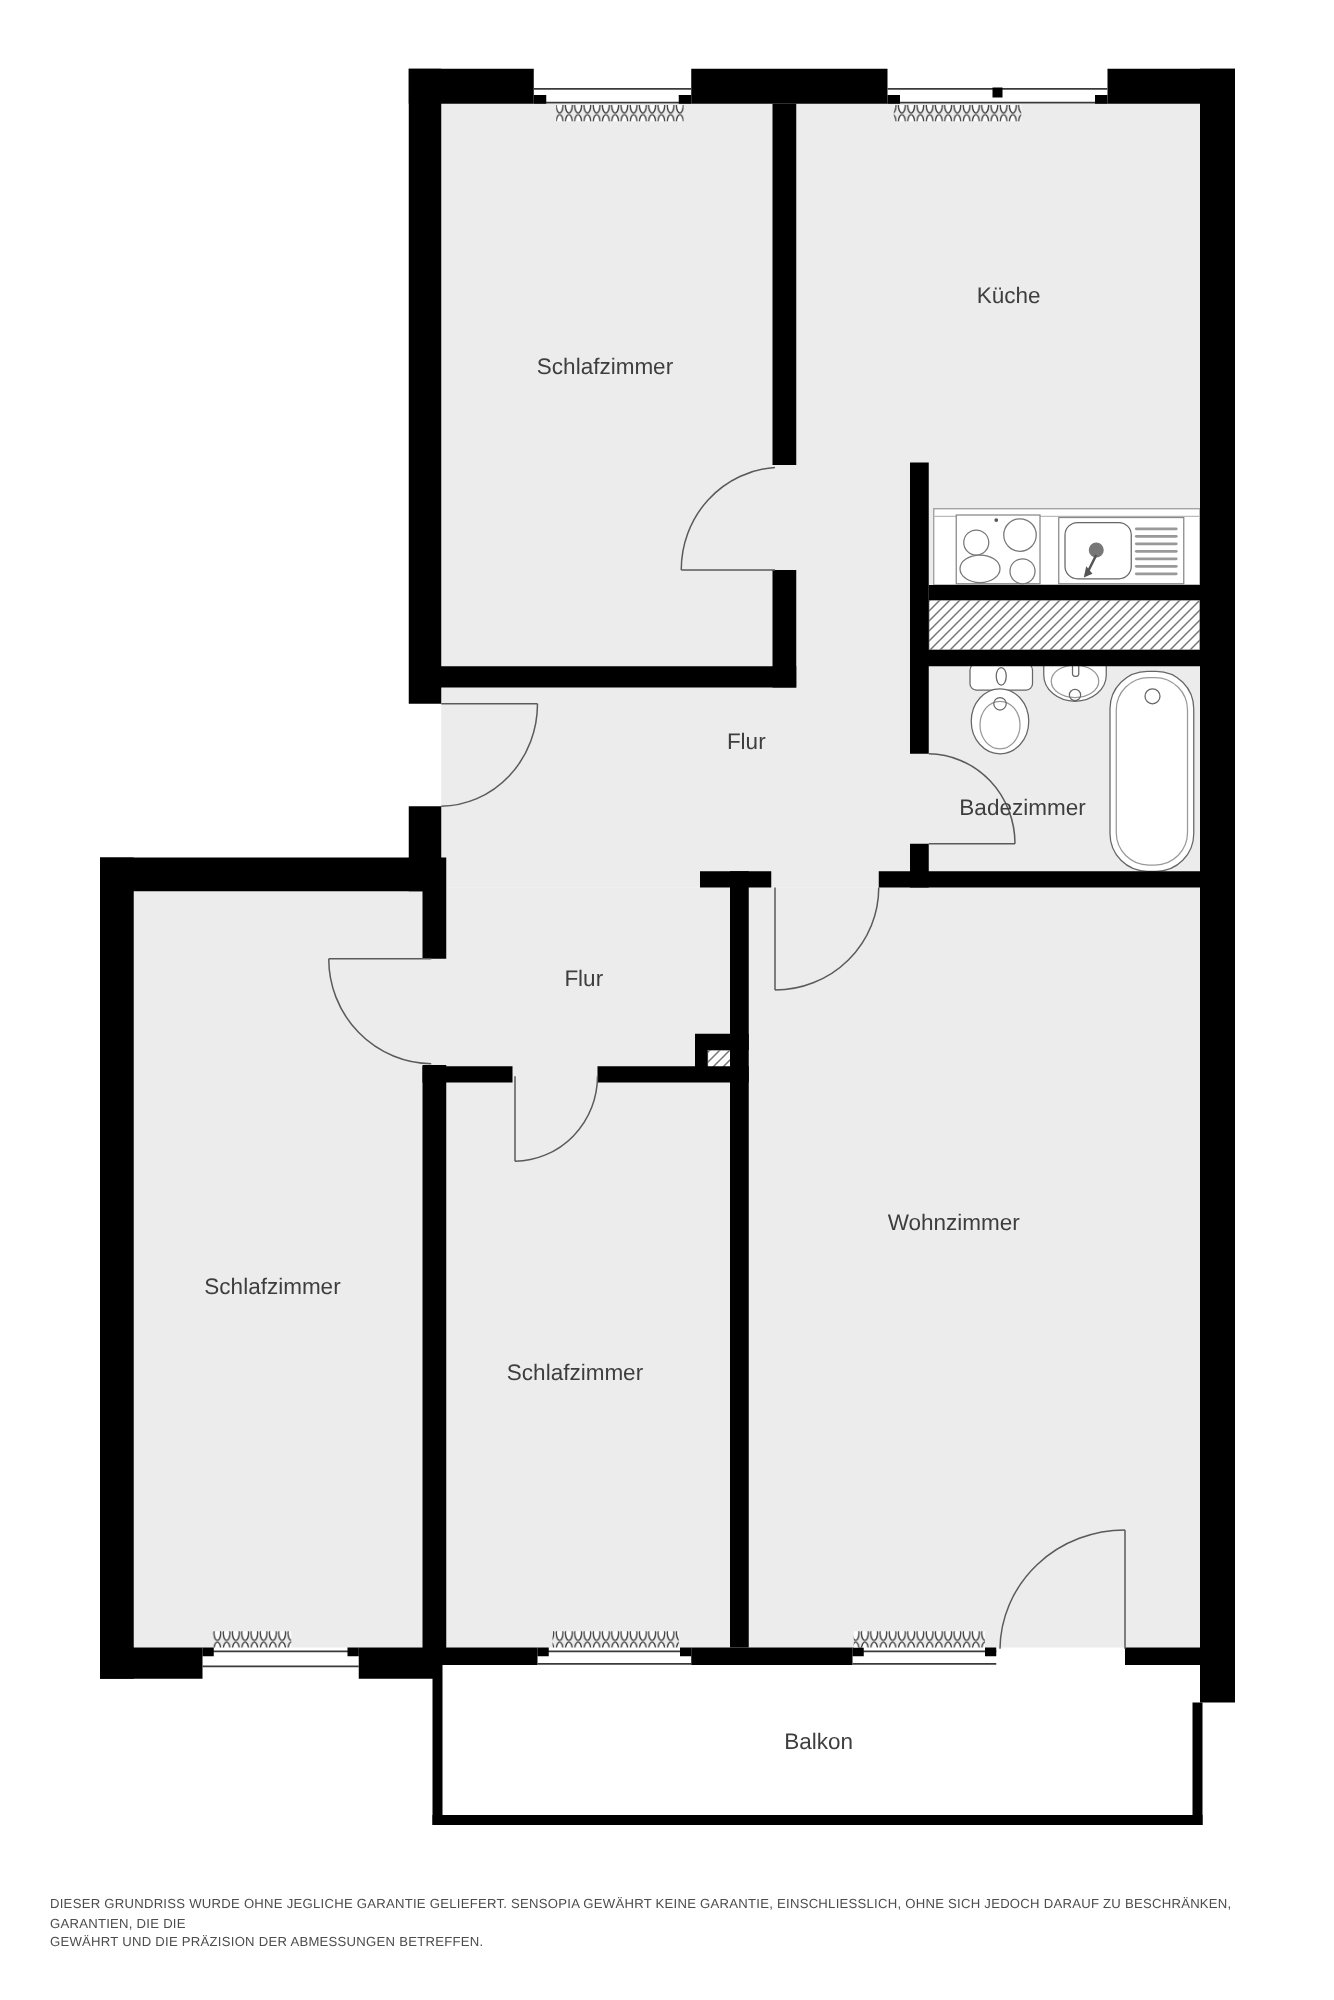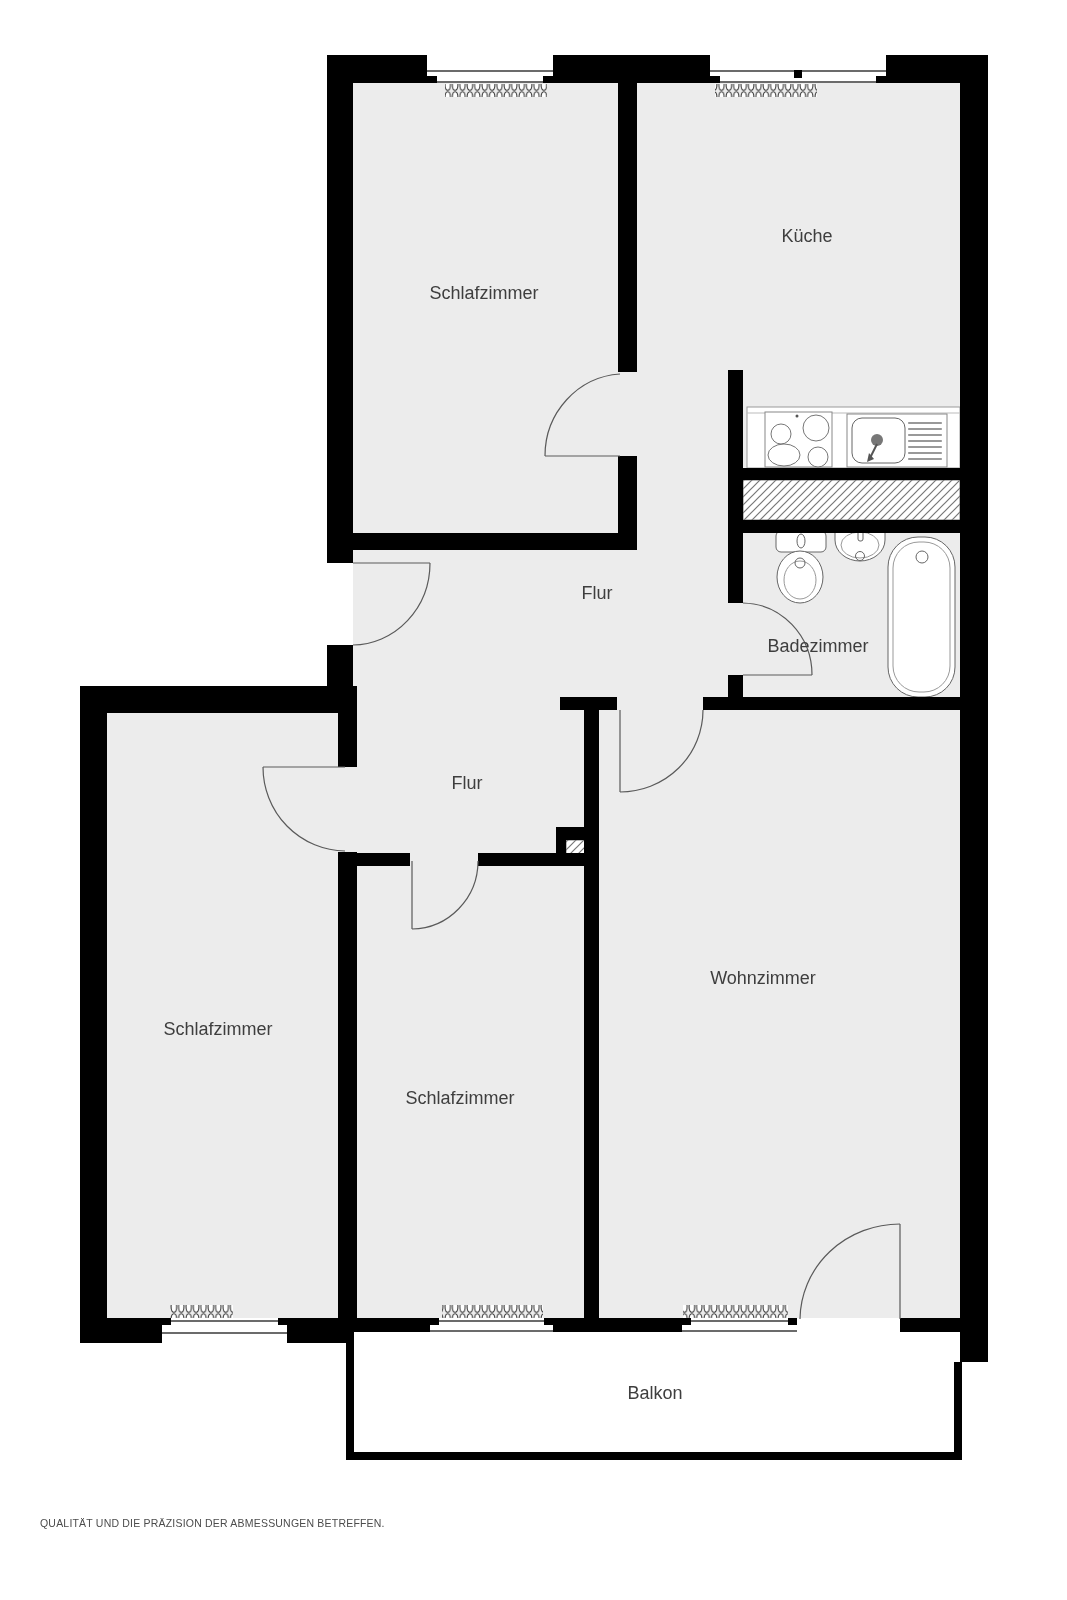--- a/index.html
+++ b/index.html
@@ -204,14 +204,15 @@
     <text class="room-label" x="818" y="646" dominant-baseline="central">Badezimmer</text>
     <text class="room-label" x="467" y="783" dominant-baseline="central">Flur</text>
     <text class="room-label" x="218" y="1029" dominant-baseline="central">Schlafzimmer</text>
     <text class="room-label" x="460" y="1098" dominant-baseline="central">Schlafzimmer</text>
     <text class="room-label" x="763" y="978" dominant-baseline="central">Wohnzimmer</text>
     <text class="room-label" x="655" y="1393" dominant-baseline="central">Balkon</text>
   </g>
 </svg>
 
 <div id="disclaimer">
-  <div>QUALITÄT UND DIE PRÄZISION DER ABMESSUNGEN BETREFFEN.</div>
+  <div>DIESER GRUNDRISS WURDE OHNE JEGLICHE GARANTIE GELIEFERT. SENSOPIA GEWÄHRT KEINE GARANTIE, EINSCHLIESSLICH, OHNE SICH JEDOCH DARAUF ZU BESCHRÄNKEN, GARANTIEN, DIE DIE</div>
+  <div>GEWÄHRT UND DIE PRÄZISION DER ABMESSUNGEN BETREFFEN.</div>
 </div>
 
 </body></html>

